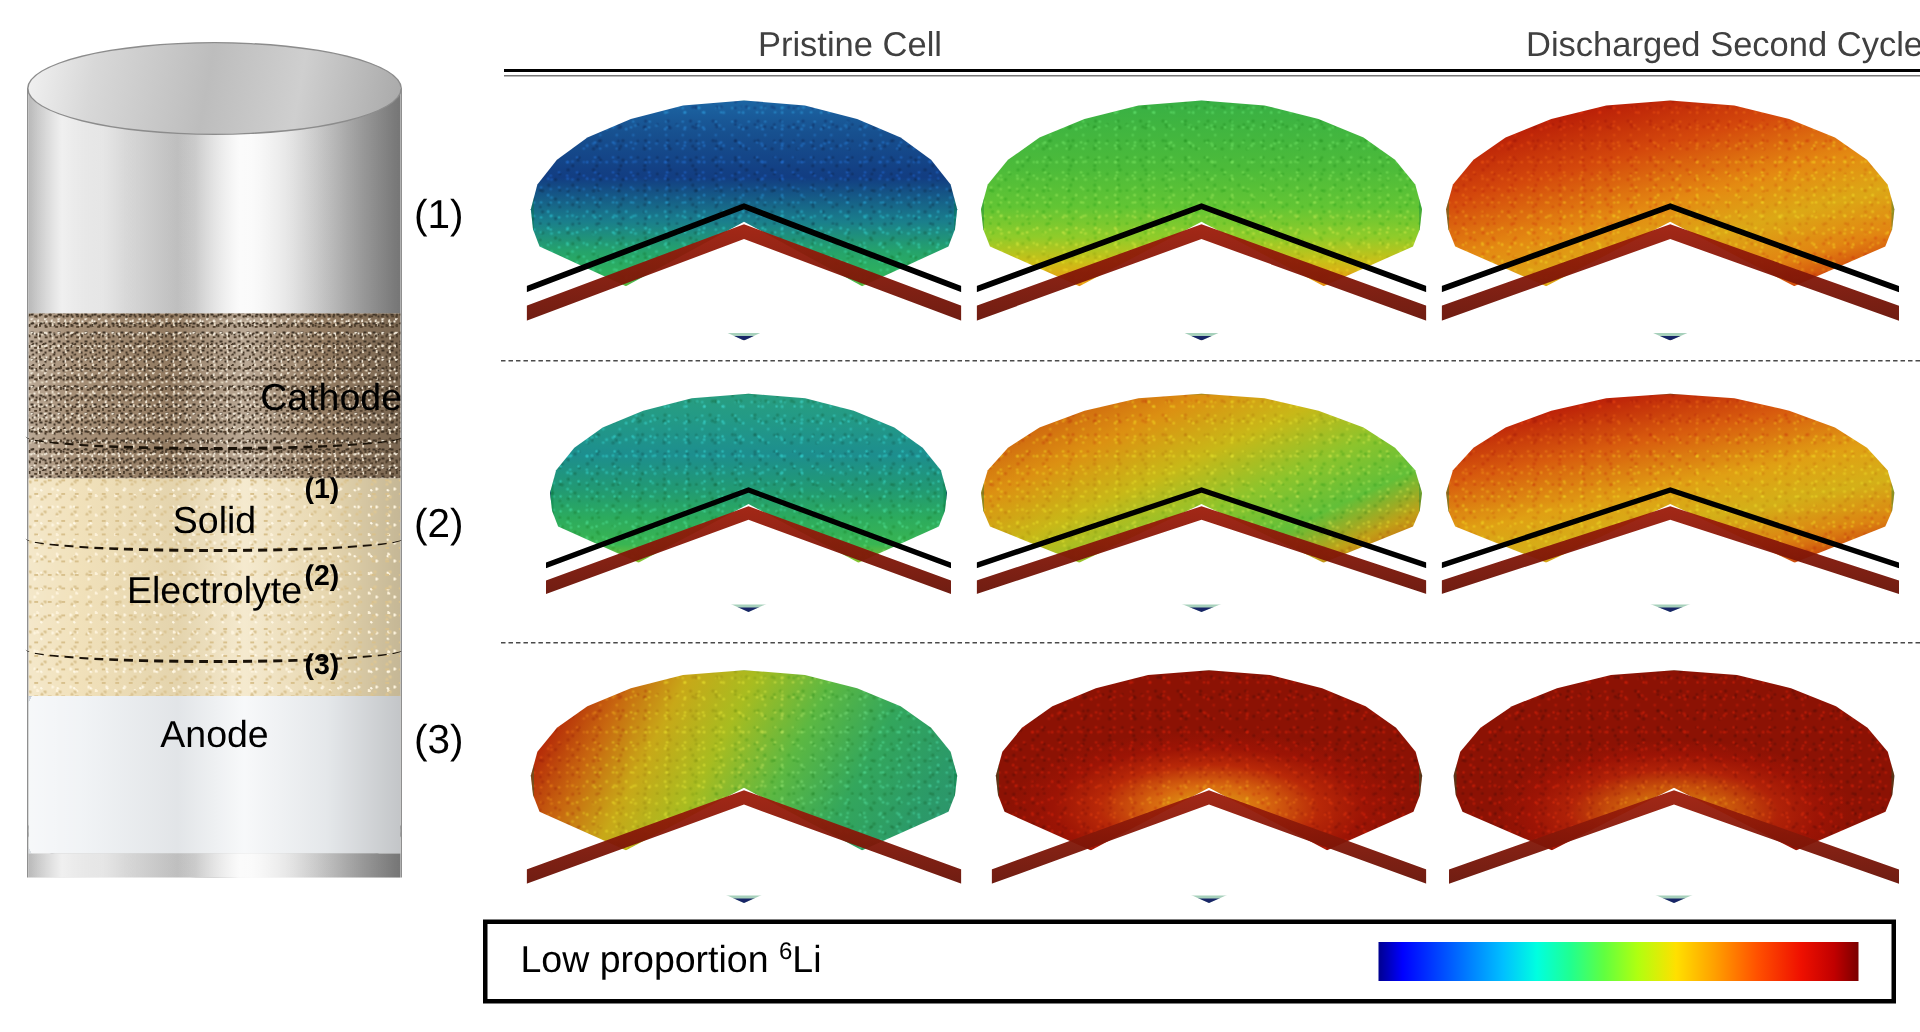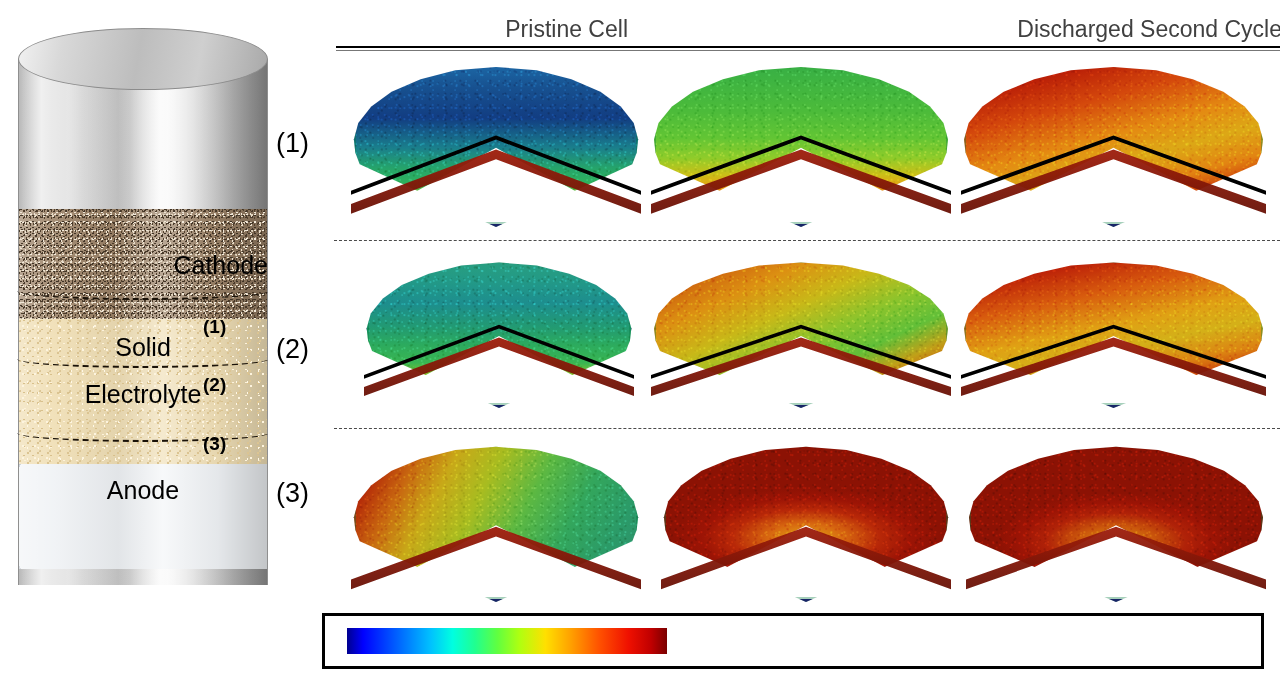--- a/index.html
+++ b/index.html
@@ -344,16 +344,17 @@
       </div>
       <div class="notch"></div>
       <div class="vfloor"></div>
       <div class="rim"></div>
     </div>
   </div>
 
 </div>
 
 <div id="legend">
+  <div class="legend-text"><span>Low proportion </span><sup>6</sup><span>Li</span></div>
 
   <div id="legend-bar"></div>
 
 </div>
 
 </body></html>

